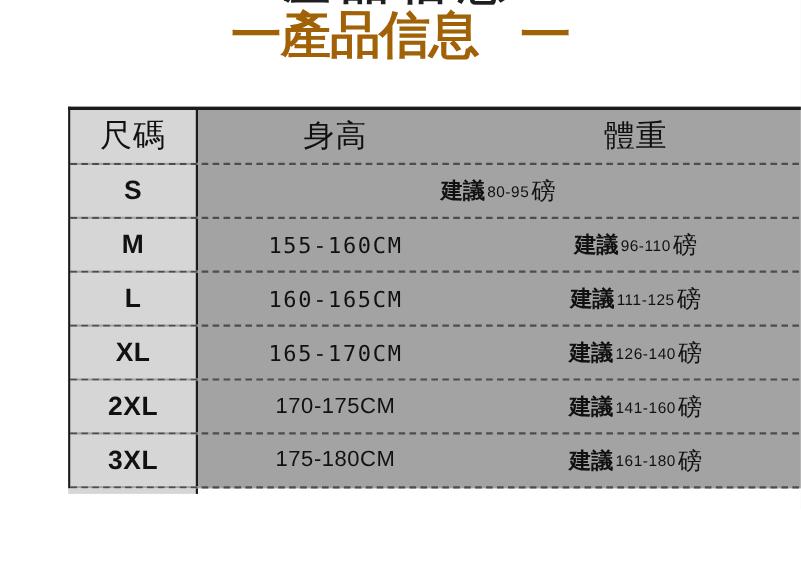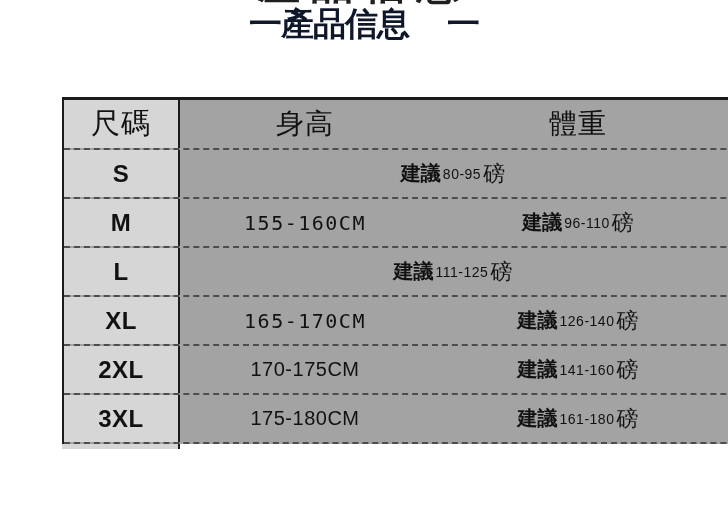--- a/index.html
+++ b/index.html
@@ -6,22 +6,22 @@
   .page{
     position:relative;width:728px;height:520px;background:#ffffff;overflow:hidden;
     font-family:"Liberation Sans","DejaVu Sans",sans-serif;color:#111111;
   }
   
   .top-clip{position:absolute;top:0;left:258px;width:240px;height:7px;overflow:hidden;}
   .top-clip .inner{display:block;font-size:42px;font-weight:700;letter-spacing:11px;
     line-height:44px;margin-top:-38px;color:#1f1f1f;white-space:nowrap;}
   
   .title{position:absolute;top:3px;left:0;width:100%;display:flex;justify-content:center;
-    align-items:center;gap:38px;font-size:33px;font-weight:900;letter-spacing:-1px;
-    color:#0f172a;line-height:1.25;}
+    align-items:center;gap:38px;font-size:46px;font-weight:900;letter-spacing:-1px;
+    color:#a16207;line-height:1.25;}
   
   .size-table{position:absolute;left:62px;top:97px;width:726px;box-sizing:border-box;
     border-top:3px solid #1b1b1b;border-left:2px solid #1b1b1b;border-right:2px solid #1b1b1b;
     background:#a3a3a3;}
   .trow{display:flex;height:49px;border-bottom:2px dashed #4d4d4d;box-sizing:border-box;}
   .trow.header{height:50px;}
   .cell{display:flex;align-items:center;justify-content:center;box-sizing:border-box;}
   .cell.size{width:116px;background:#d6d6d6;border-right:2px solid #1b1b1b;
     font-weight:700;font-size:24px;letter-spacing:0.5px;}
   .trow.header .cell.size{font-weight:500;font-size:29px;letter-spacing:1px;}
@@ -87,20 +87,23 @@
         <span class="wprefix">建議</span>
         <span class="wrange">96-110</span>
         <span class="wunit">磅</span>
       </div>
     </div>
 
     <div class="trow">
       <div class="cell size">
         <span>L</span>
       </div>
+      <div class="cell height mono">
+        <span>160-165CM</span>
+      </div>
       <div class="cell weight">
         <span class="wprefix">建議</span>
         <span class="wrange">111-125</span>
         <span class="wunit">磅</span>
       </div>
     </div>
 
     <div class="trow">
       <div class="cell size">
         <span>XL</span>

